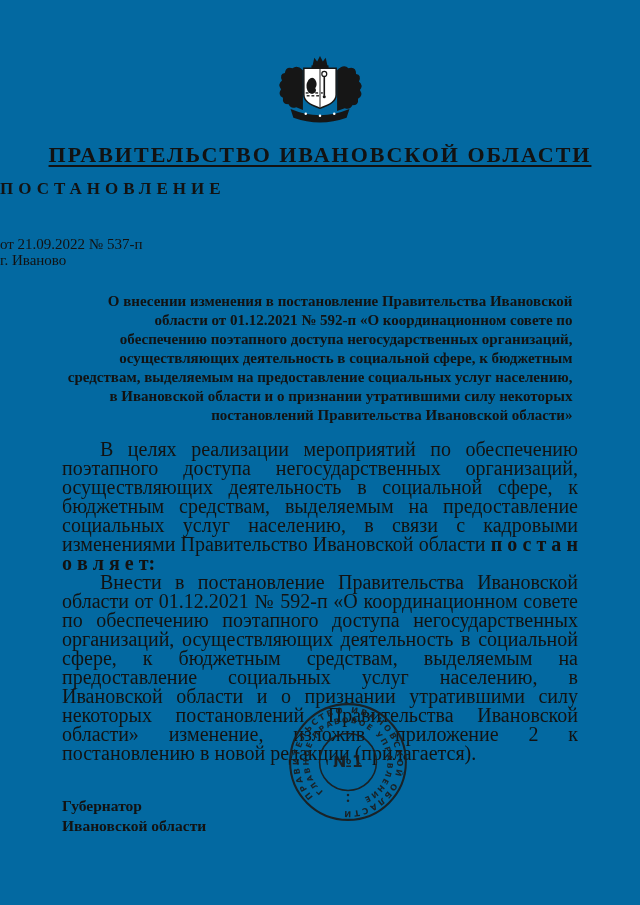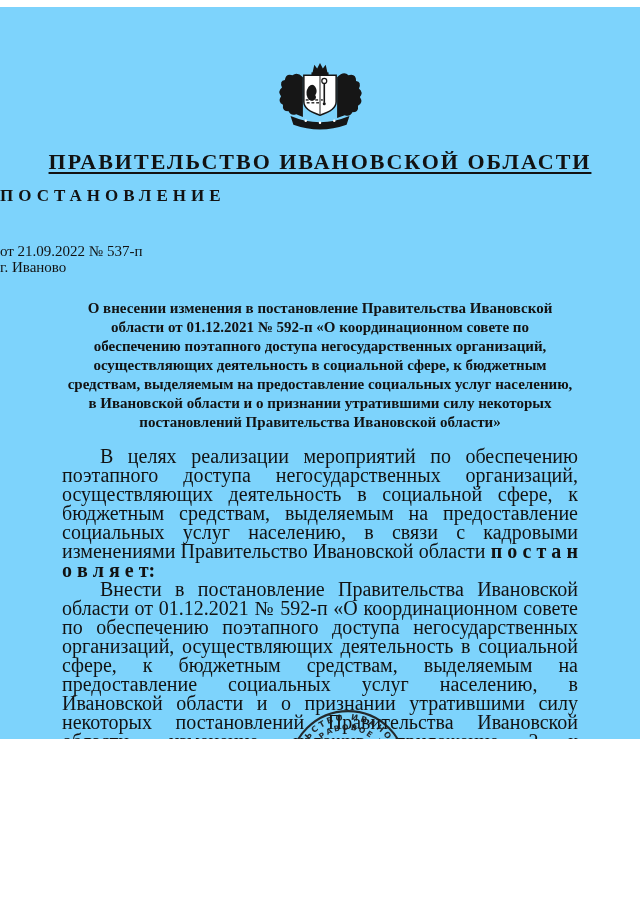--- a/index.html
+++ b/index.html
@@ -1,24 +1,23 @@
 <!DOCTYPE html>
 <html><head>
 <meta charset="utf-8">
 <style>
   html, body { margin: 0; padding: 0; background: #fff; }
   .page {
     position: relative;
     width: 640px;
-    height: 732px;
-    background: #7dd3fc;
+    height: 905px;
+    background: #0369a1;
     color: #121212;
     font-family: "Liberation Serif", "DejaVu Serif", serif;
     overflow: hidden;
-    margin-top: 7px;
   }
   .emblem {
     margin: 54px auto 0;
     width: 96px;
     height: 76px;
     display: flex;
     justify-content: center;
   }
   .org-title {
     margin: 12px 0 0;
@@ -38,21 +37,21 @@
   }
   .date-block {
     margin-top: 37px;
     text-align: left;
     font-size: 15px;
     line-height: 16px;
   }
   .subject {
     width: 505px;
     margin: 24px auto 0;
-    text-align: center;
+    text-align: right;
     font-size: 15px;
     font-weight: bold;
     line-height: 19px;
   }
   .body-text {
     margin: 15px 62px 0;
     font-size: 20px;
     line-height: 19px;
     text-align: justify;
   }

